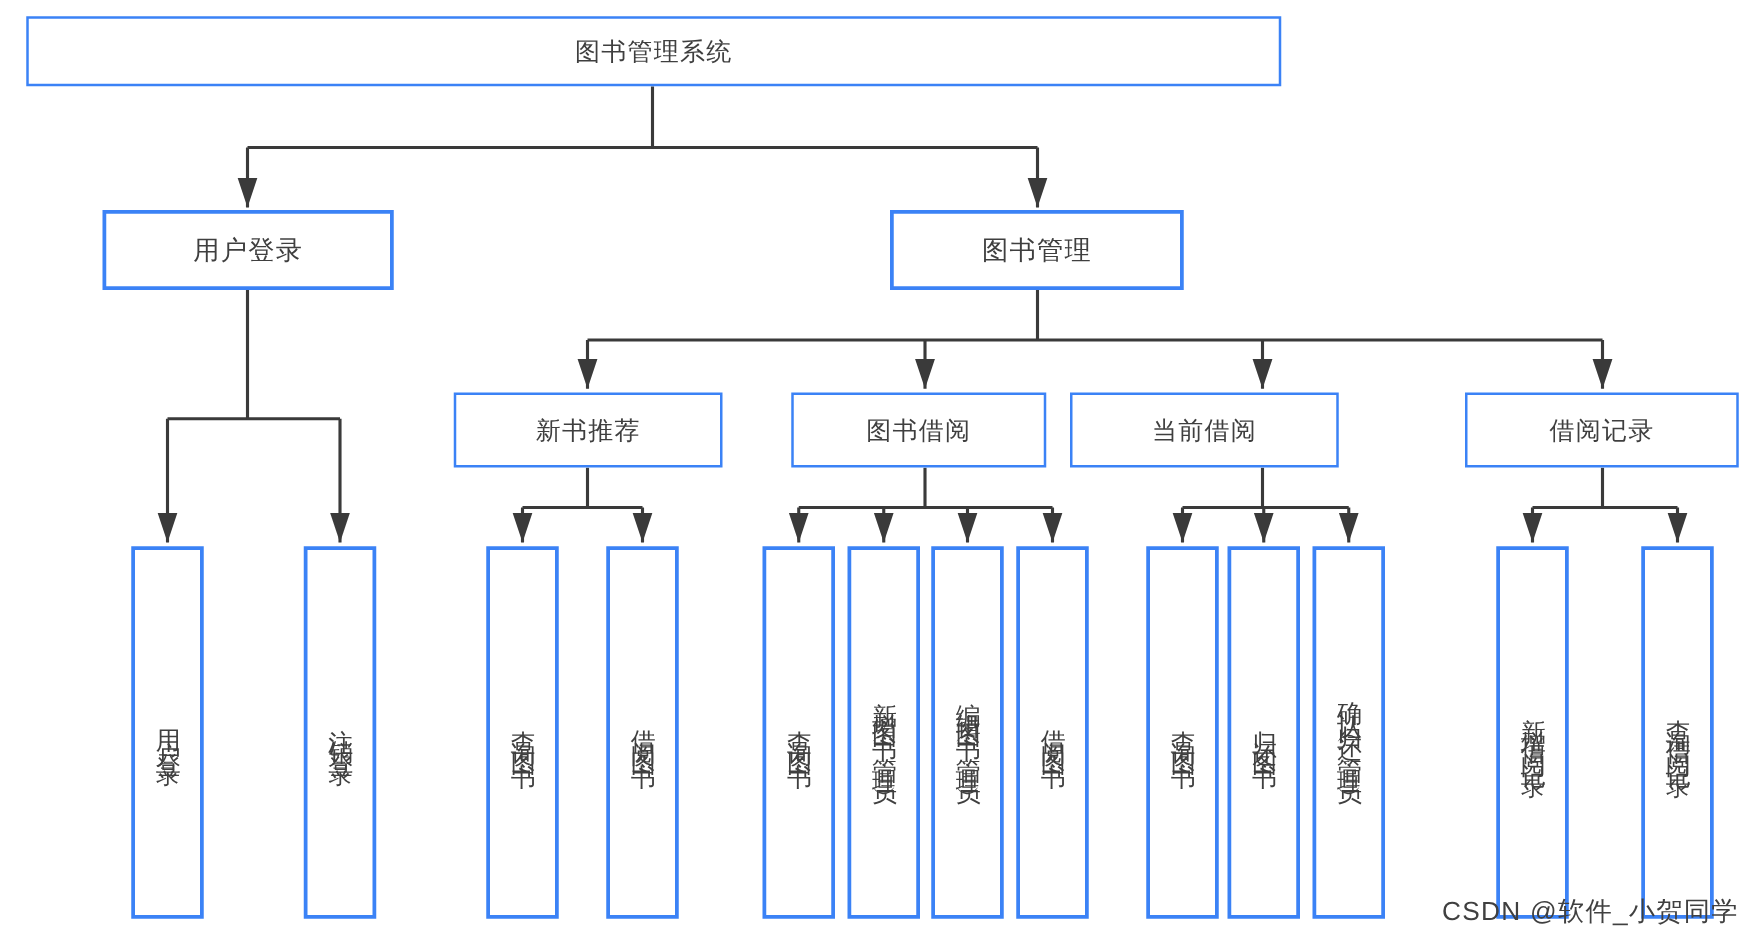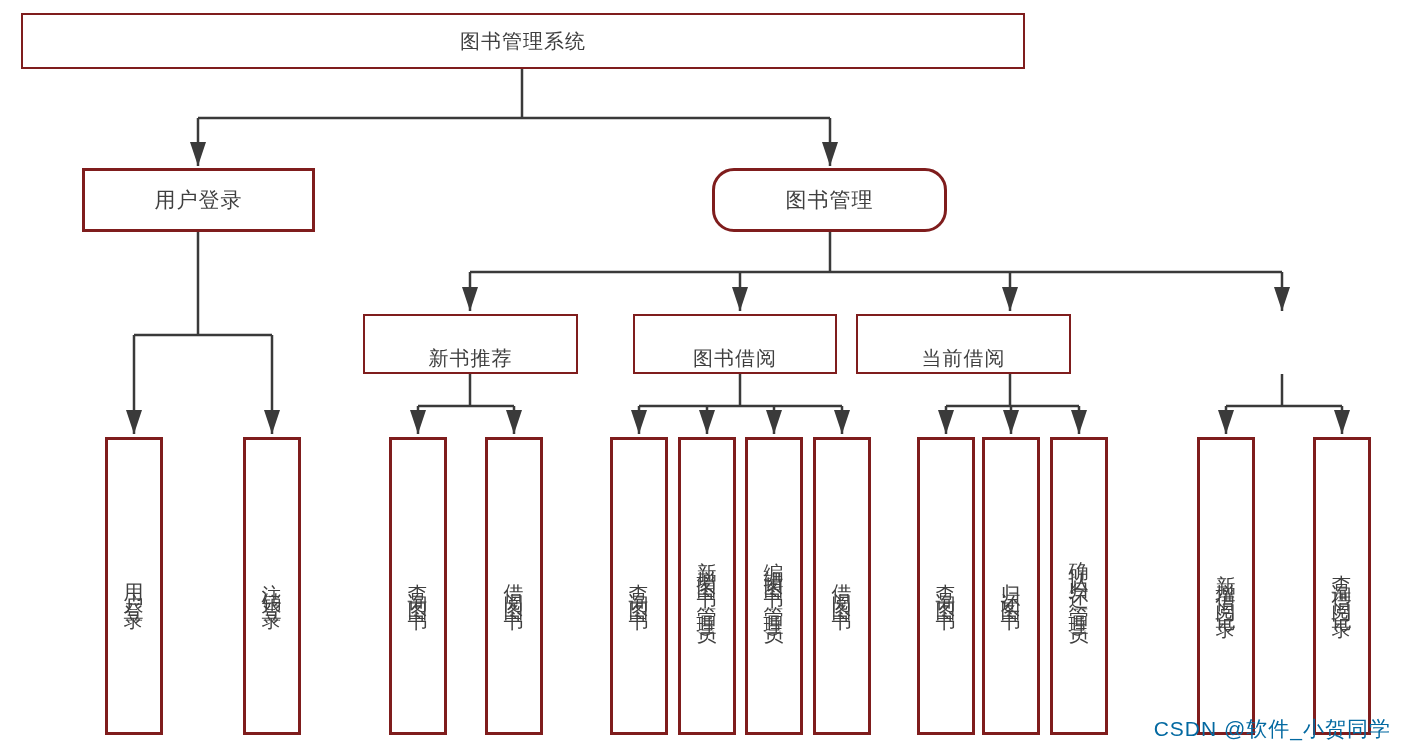--- a/index.html
+++ b/index.html
@@ -7,47 +7,47 @@
     position:relative;
     width:1405px;height:747px;
     background:#fff;
     font-family:"Liberation Sans", sans-serif;
     overflow:hidden;
   }
   svg.wires{position:absolute;left:0;top:0;width:1405px;height:747px;}
   .node{
     position:absolute;
     background:#fff;
-    border:2px solid #7f1d1d;
+    border:2px solid #3b82f6;
     color:#3f3f3f;
     display:flex;align-items:center;justify-content:center;
     box-sizing:border-box;
     font-size:20px;
     letter-spacing:1px;
     text-align:center;
   }
   .node.lv2{border-width:3px;font-size:21px;}
-  .node.lv3{border-width:2px;align-items:flex-end;}
+  .node.lv3{border-width:2px;}
   .node.leaf{
     border-width:3px;
     width:58px;height:298px;top:437px;
   }
   .leaf .vtext{
     writing-mode:vertical-rl;
     text-orientation:mixed;
     letter-spacing:9px;
     font-size:20px;
     line-height:1;
     display:inline-block;
   }
   #watermark{
     position:absolute;
     right:14px;bottom:4px;
     font-size:21px;
-    color:#0369a1;
+    color:#404040;
     letter-spacing:1px;
     white-space:nowrap;
   }
 </style>
 </head>
 <body>
 
 <div id="stage">
 
   <svg class="wires" viewBox="0 0 1405 747" xmlns="http://www.w3.org/2000/svg">
@@ -100,32 +100,35 @@
     </g>
   </svg>
 
   <div class="node" style="left:21px;top:13px;width:1004px;height:56px;">
     <span>图书管理系统</span>
   </div>
 
   <div class="node lv2" style="left:82px;top:168px;width:233px;height:64px;">
     <span>用户登录</span>
   </div>
-  <div class="node lv2" style="left:712px;top:168px;width:235px;height:64px;border-radius:22px;">
+  <div class="node lv2" style="left:712px;top:168px;width:235px;height:64px;">
     <span>图书管理</span>
   </div>
 
   <div class="node lv3" style="left:363px;top:314px;width:215px;height:60px;">
     <span>新书推荐</span>
   </div>
   <div class="node lv3" style="left:633px;top:314px;width:204px;height:60px;">
     <span>图书借阅</span>
   </div>
   <div class="node lv3" style="left:856px;top:314px;width:215px;height:60px;">
     <span>当前借阅</span>
+  </div>
+  <div class="node lv3" style="left:1172px;top:314px;width:219px;height:60px;">
+    <span>借阅记录</span>
   </div>
 
   <div class="node leaf" style="left:105px;">
     <span class="vtext">用户登录</span>
   </div>
   <div class="node leaf" style="left:243px;">
     <span class="vtext">注销登录</span>
   </div>
   <div class="node leaf" style="left:389px;">
     <span class="vtext">查询图书</span>

